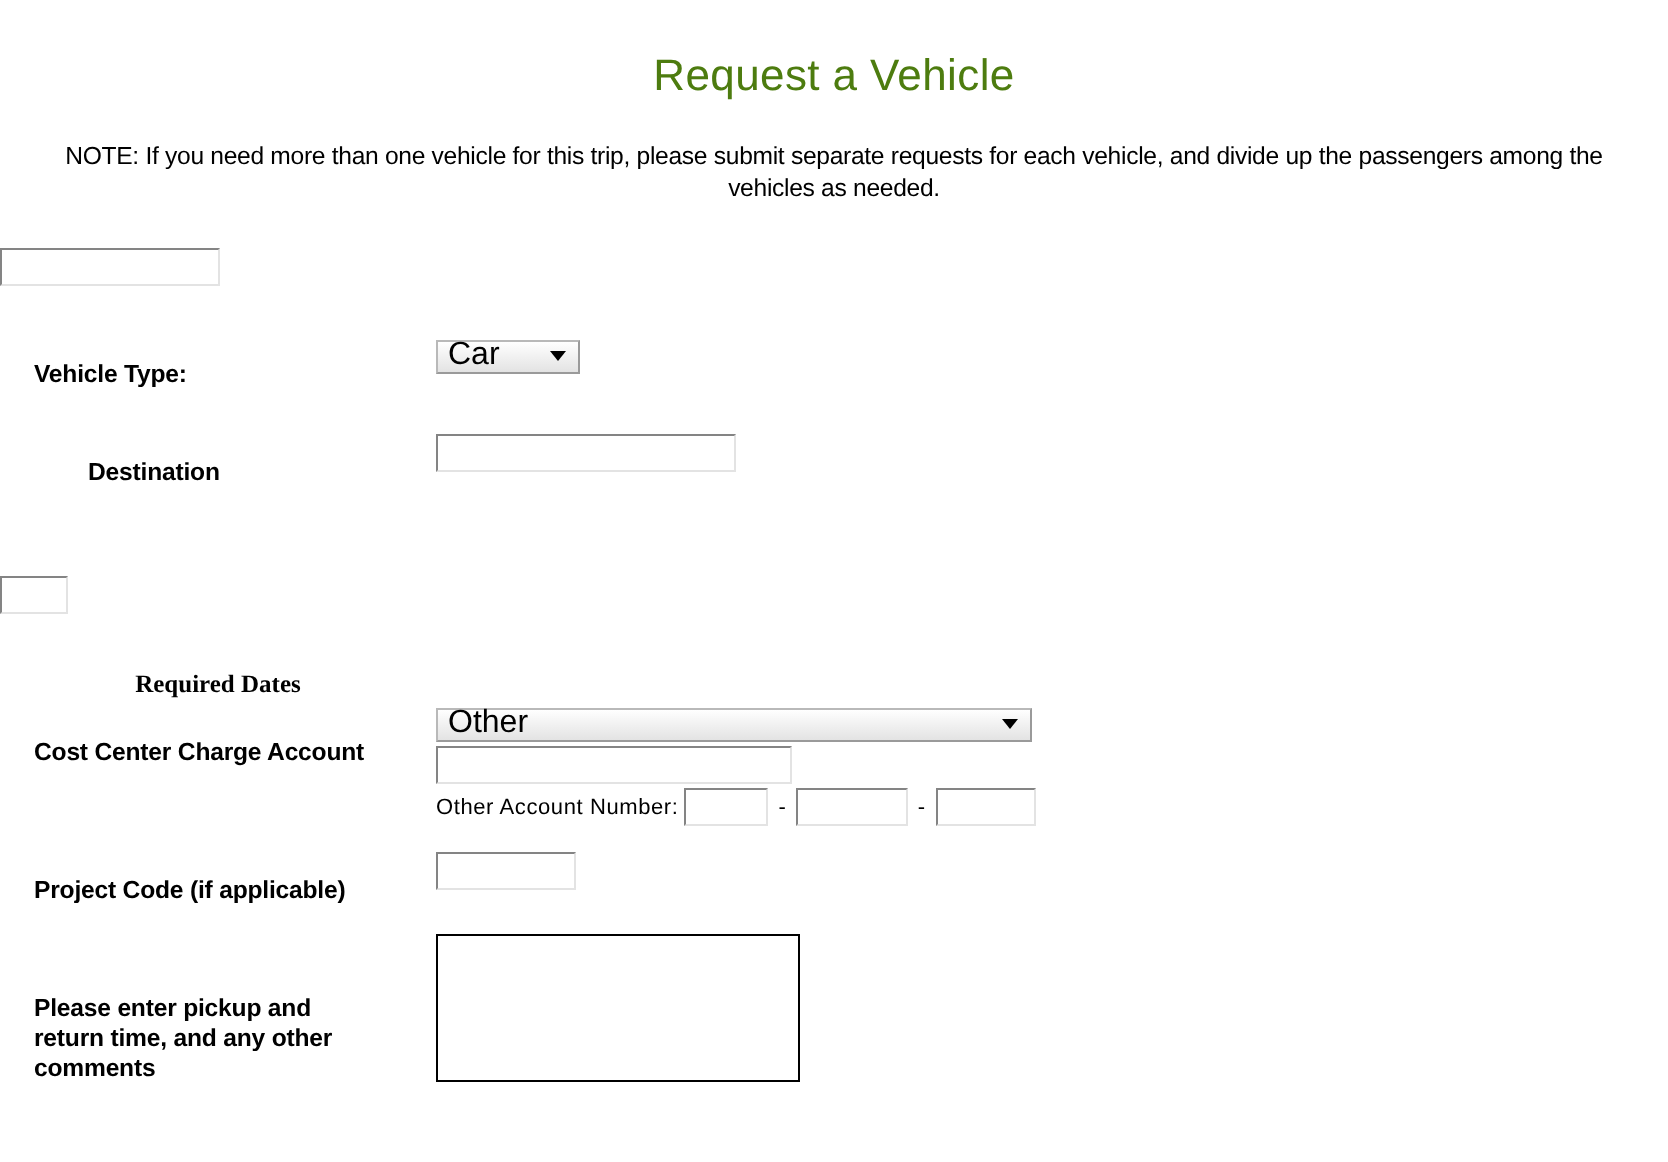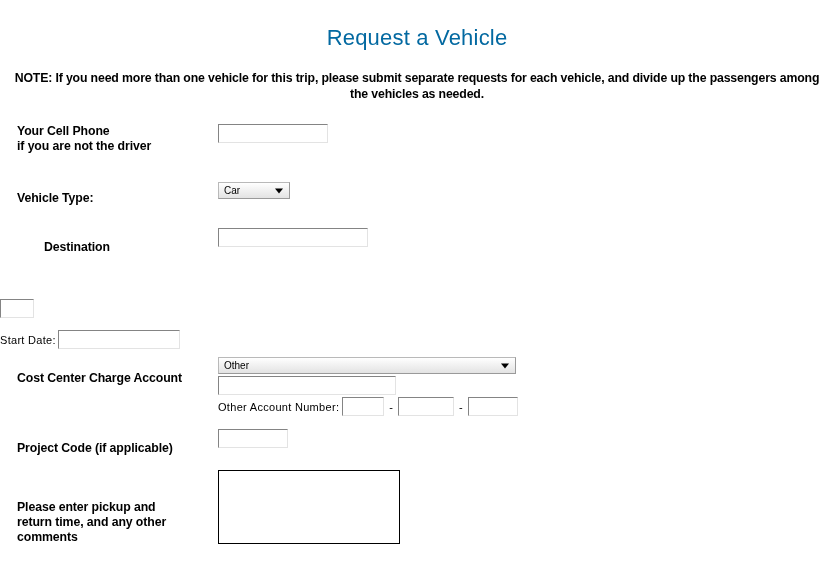--- a/index.html
+++ b/index.html
@@ -12,32 +12,32 @@
     height: 581px;
     font-family: "Liberation Sans", sans-serif;
     color: #000000;
     overflow: hidden;
     position: relative;
   }
 
   
   .page-title {
     text-align: center;
-    color: #0369a1;
+    color: #4d7c0f;
     font-size: 22px;
     font-weight: normal;
     margin: 0;
     padding-top: 25px;
     letter-spacing: 0.2px;
   }
   .note {
     margin: 20px 12px 0 12px;
     text-align: center;
     font-size: 12.3px;
-    font-weight: bold;
+    font-weight: normal;
     line-height: 1.28;
     letter-spacing: -0.15px;
   }
 
   
   .form {
     position: relative;
     margin-top: 22px;
   }
   .row {
@@ -93,21 +93,21 @@
     display: inline-block;
   }
   .sel {
     box-sizing: border-box;
     height: 17px;
     background: linear-gradient(#ffffff 0%, #f2f2f2 45%, #e3e3e3 100%);
     border: 1px solid #9a9a9a;
     border-top-color: #b9b9b9;
     border-left-color: #b9b9b9;
     font-family: "Liberation Sans", sans-serif;
-    font-size: 10px;
+    font-size: 16px;
     color: #000;
     display: flex;
     align-items: center;
     padding-left: 5px;
     position: relative;
     cursor: default;
   }
   .sel.vehicle { width: 72px; }
   .sel.cc      { width: 298px; }
   .sel .arrow {
@@ -181,24 +181,20 @@
 </head>
 <body>
 
 <h1 class="page-title">Request a Vehicle</h1>
 
 <div class="note">NOTE: If you need more than one vehicle for this trip, please submit separate requests for each vehicle, and divide up the passengers among the vehicles as needed.</div>
 
 <div class="form">
 
   <div class="row" style="margin-top:10px;">
-    <div class="label-col">
-      <div>Your Cell Phone</div>
-      <div>if you are not the driver</div>
-    </div>
     <div class="field-col">
       <input class="txt cell" type="text" value="" style="">
     </div>
   </div>
 
   <div class="sp-gap-a"></div>
 
   <div class="row">
     <div class="label-col" style="padding-top:11px;">Vehicle Type:</div>
     <div class="field-col">
@@ -227,25 +223,22 @@
 
   <div class="row">
     <div class="field-col">
       <input class="txt people" type="text" value="" style="">
     </div>
   </div>
 
   <div style="height:12px;"></div>
 
   <div class="row">
-    <div class="field-col">
-      <div class="date-line">
-        <span class="cap">Start Date:</span>
-        <input class="txt date" type="text" value="" style="">
-      </div>
+    <div class="dates-label">Required Dates</div>
+    <div class="field-col">
     </div>
   </div>
 
   <div style="height:3px;"></div>
 
   <div class="row">
     <div class="label-col" style="padding-top:16px;">Cost Center Charge Account</div>
     <div class="field-col">
       <div class="sel-wrap">
         <div class="sel cc">

